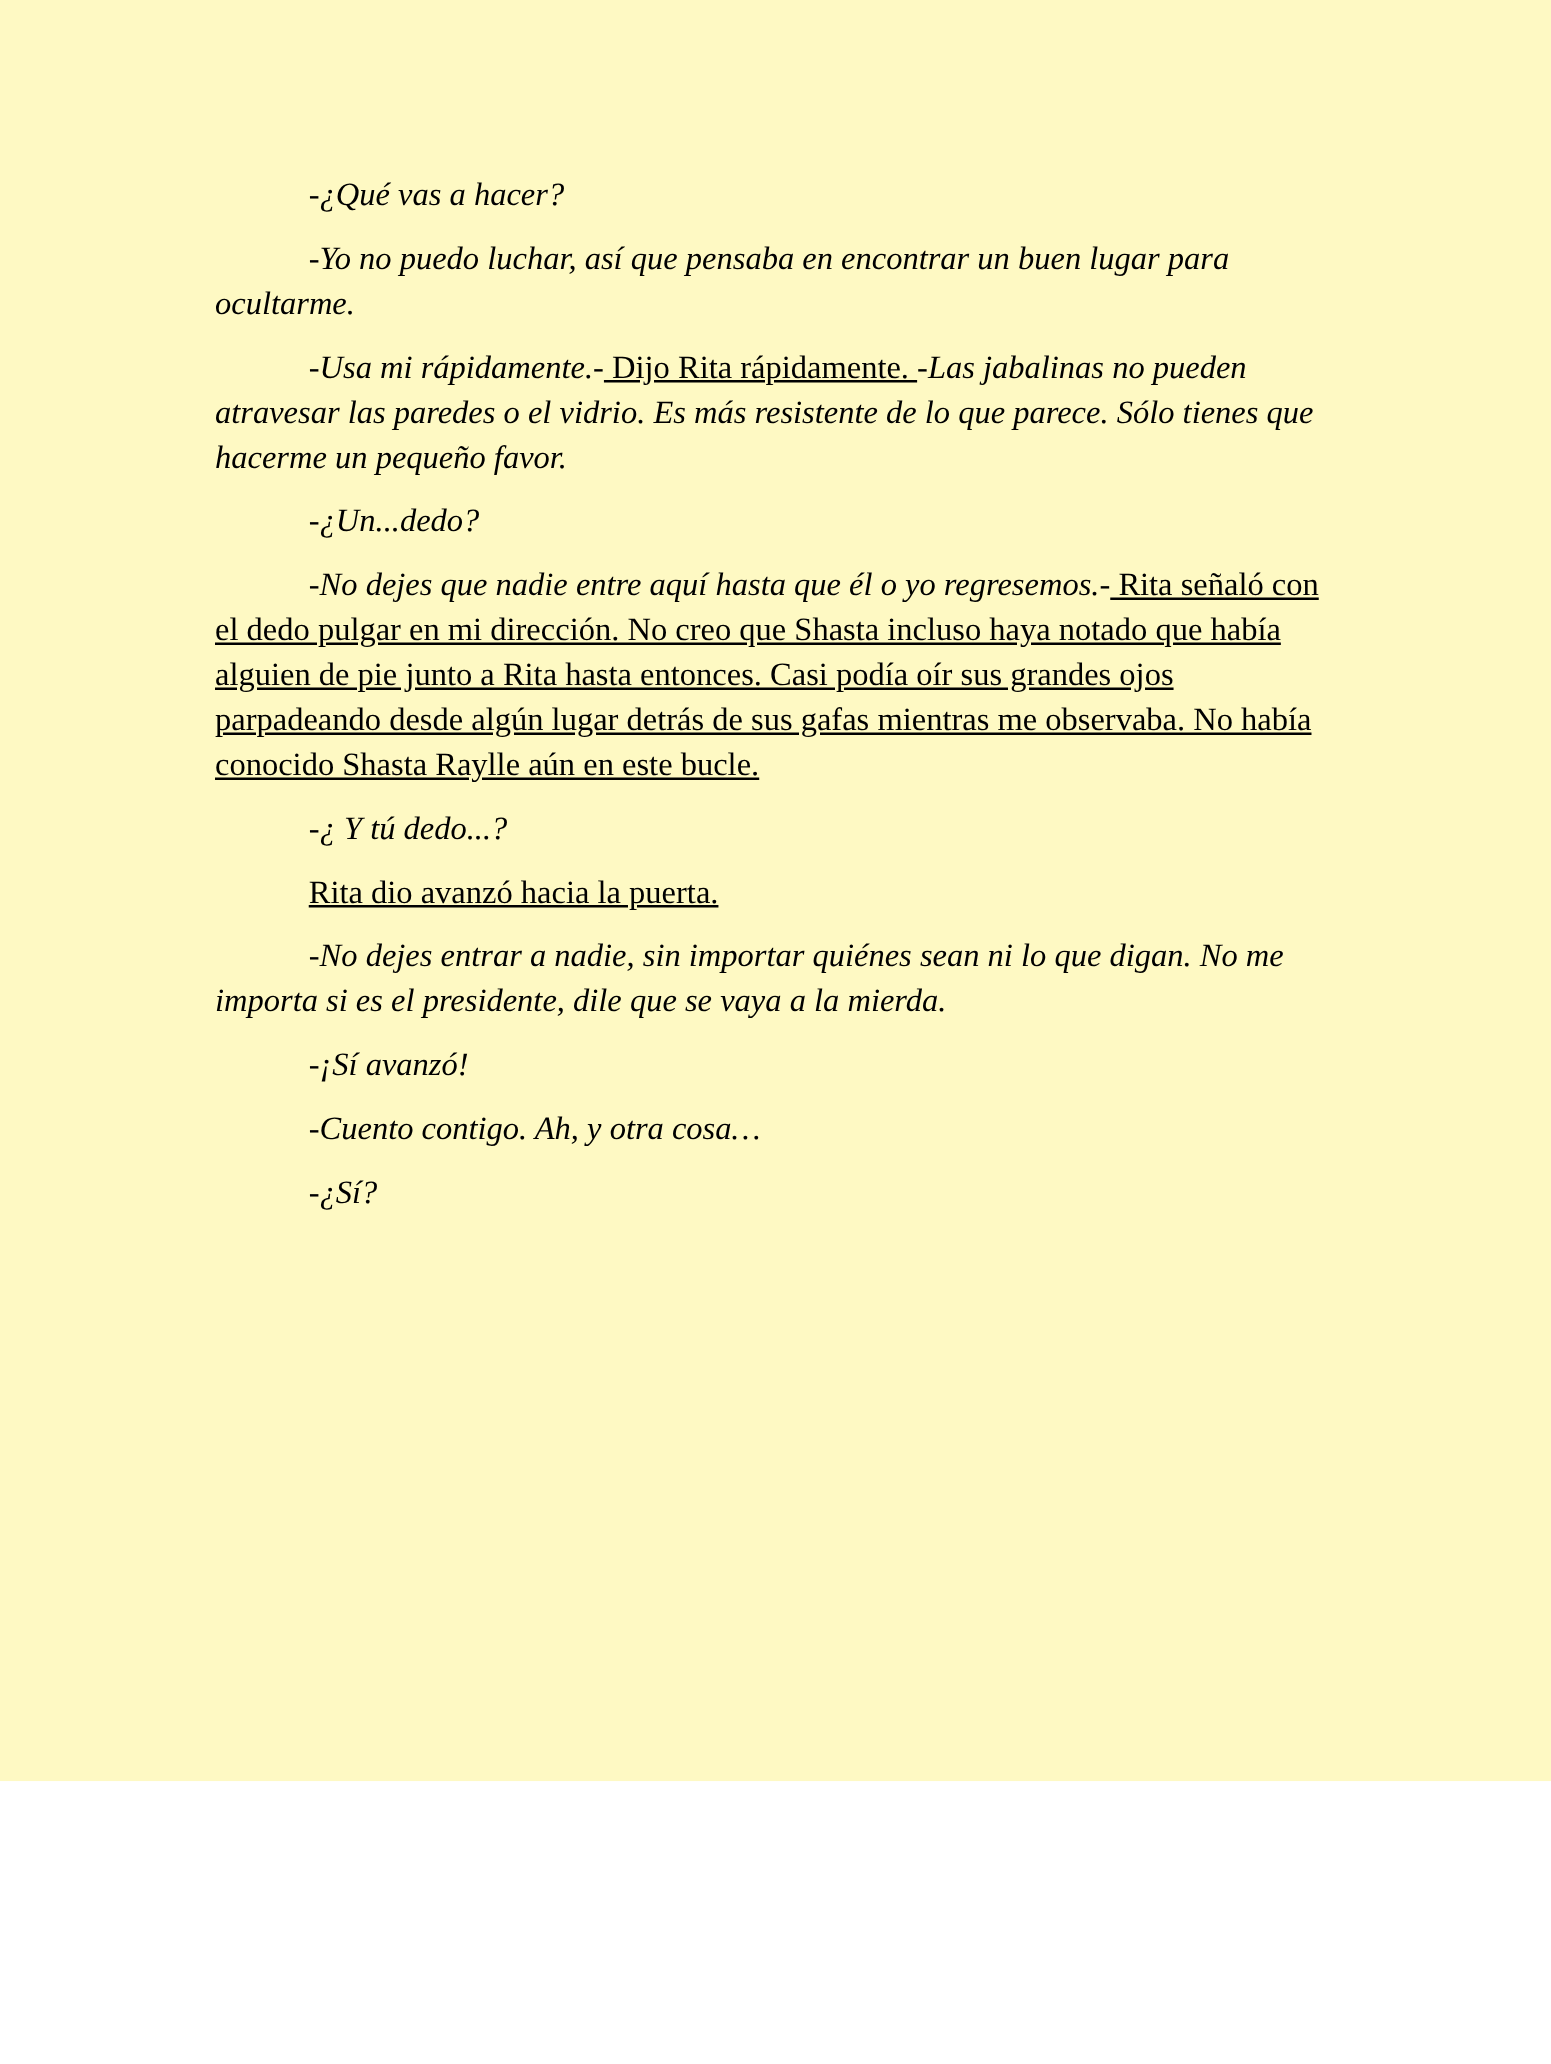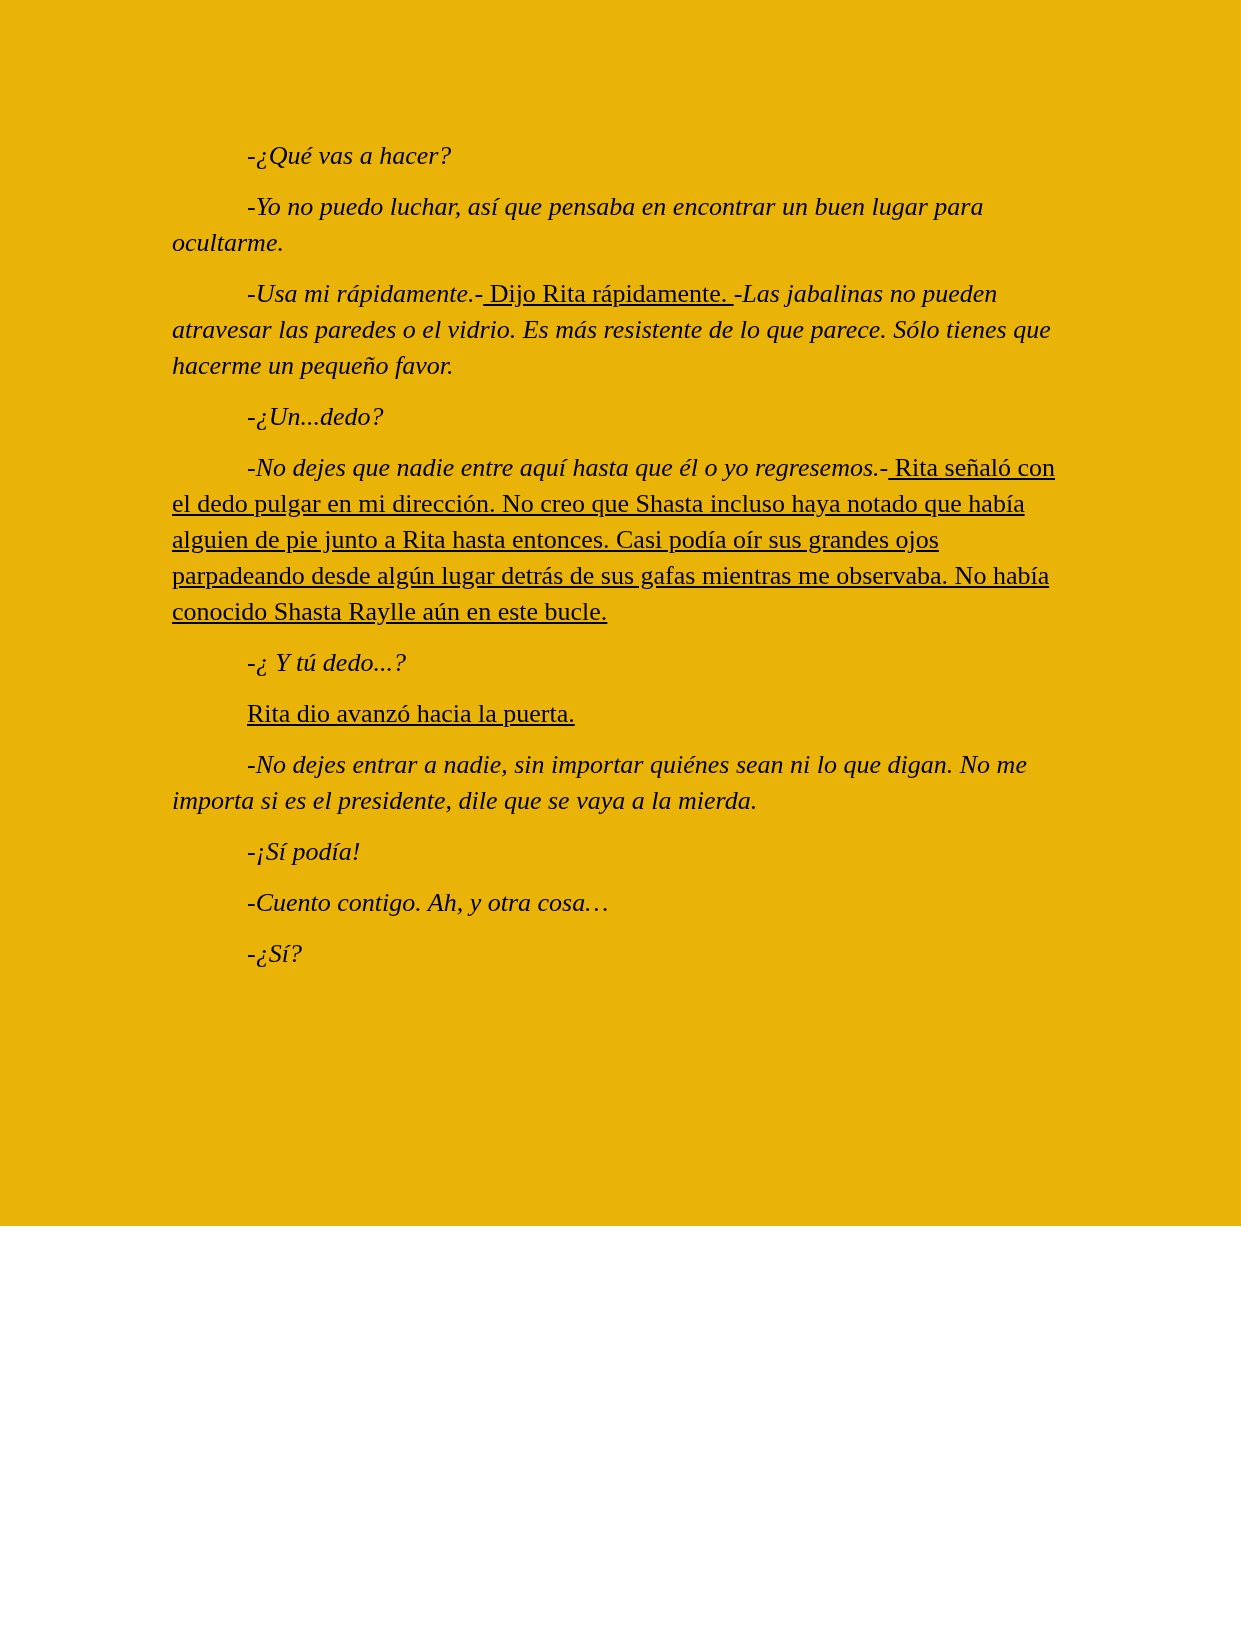--- a/index.html
+++ b/index.html
@@ -3,22 +3,22 @@
 <meta charset="utf-8">
 <style>
   html, body {
     margin: 0;
     padding: 0;
     background: #ffffff;
   }
   .page {
     position: relative;
     width: 1241px;
-    height: 1226px;
-    background: #eab308;
+    height: 1425px;
+    background: #fef9c3;
     color: #000000;
     overflow: hidden;
     font-family: "Liberation Serif", "DejaVu Serif", serif;
   }
   .doc-body {
     position: absolute;
     top: 138px;
     left: 172px;
     width: 902px;
   }
@@ -53,21 +53,21 @@
 
   <div class="doc-body">
       <p><span class="run-italic">-¿Qué vas a hacer?</span></p>
       <p><span class="run-italic">-Yo no puedo luchar, así que pensaba en encontrar un buen lugar para ocultarme.</span></p>
       <p><span class="run-italic">-Usa mi rápidamente.-</span><span class="run-normal"> Dijo Rita rápidamente. </span><span class="run-italic">-Las jabalinas no pueden atravesar las paredes o el vidrio. Es más resistente de lo que parece. Sólo tienes que hacerme un pequeño favor.</span></p>
       <p><span class="run-italic">-¿Un...dedo?</span></p>
       <p><span class="run-italic">-No dejes que nadie entre aquí hasta que él o yo regresemos.-</span><span class="run-normal"> Rita señaló con el dedo pulgar en mi dirección. No creo que Shasta incluso haya notado que había alguien de pie junto a Rita hasta entonces. Casi podía oír sus grandes ojos parpadeando desde algún lugar detrás de sus gafas mientras me observaba. No había conocido Shasta Raylle aún en este bucle.</span></p>
       <p><span class="run-italic">-¿ Y tú dedo...?</span></p>
       <p><span class="run-normal">Rita dio avanzó hacia la puerta.</span></p>
       <p><span class="run-italic">-No dejes entrar a nadie, sin importar quiénes sean ni lo que digan. No me importa si es el presidente, dile que se vaya a la mierda.</span></p>
-      <p><span class="run-italic">-¡Sí podía!</span></p>
+      <p><span class="run-italic">-¡Sí avanzó!</span></p>
       <p><span class="run-italic">-Cuento contigo. Ah, y otra cosa…</span></p>
       <p><span class="run-italic">-¿Sí?</span></p>
     </div>
 
   <div class="footer">
     <span>Traducción: Wisdel</span>
     <span>Corrección: Shasta</span>
   </div>
 
 </div>

